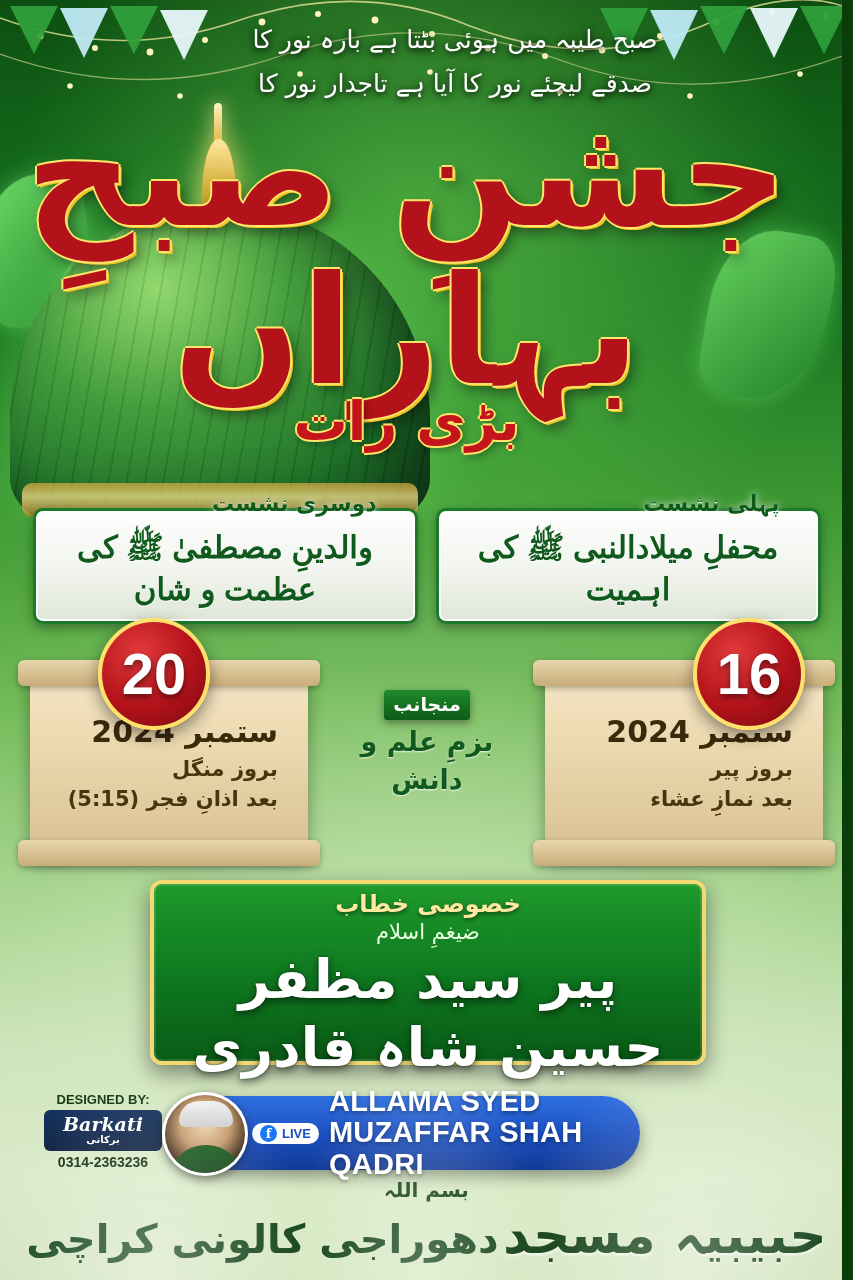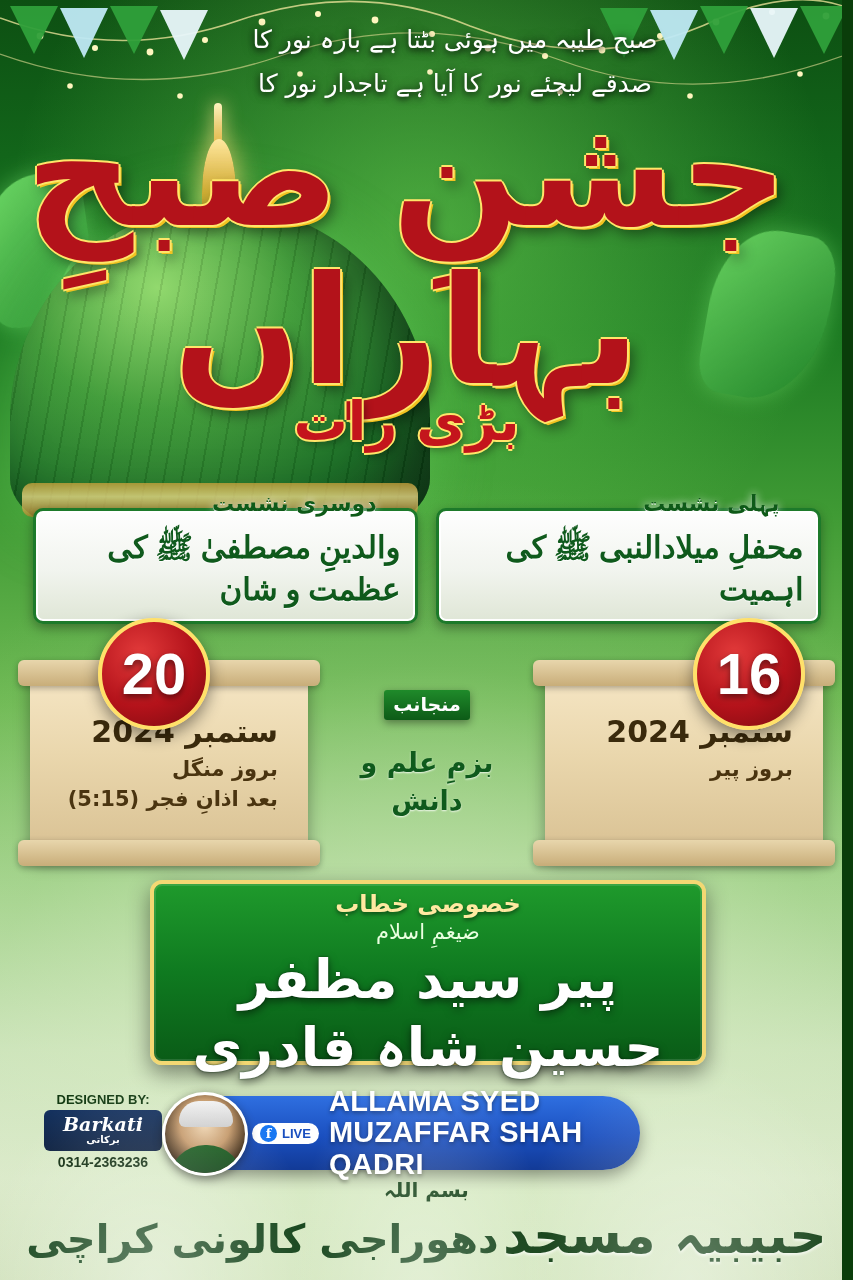--- a/index.html
+++ b/index.html
@@ -149,34 +149,34 @@
   }
   .session {
     position: relative;
     width: 385px;
     min-height: 78px;
     border-radius: 10px;
     background: linear-gradient(180deg, #fefefe 0%, #f1f4ee 55%, #dfe6d6 100%);
     border: 3px solid #1d7a2a;
     box-shadow: 0 4px 12px rgba(0,0,0,.35), inset 0 0 0 2px #ffffff;
     direction: rtl;
-    text-align: right;
+    text-align: center;
     padding: 16px 14px 10px;
   }
   .session .s-label {
     position: absolute;
     top: -20px; right: 38px;
     font-family: "DejaVu Sans", sans-serif;
     font-size: 22px;
     font-weight: bold;
     color: #0e5a18;
     text-shadow: 0 1px 0 #fff, 0 0 8px rgba(255,255,255,.9);
   }
   .session .s-text {
-    font-family: Liberation Serif, serif;
+    font-family: Liberation Sans, sans-serif;
     font-size: 31px;
     font-weight: bold;
     color: #0f5a1c;
     line-height: 1.35;
     text-shadow: 0 1px 1px rgba(255,255,255,.9);
   }
 
   
   .scrolls {
     position: absolute;
@@ -259,21 +259,21 @@
     padding: 3px 9px 5px;
     border-radius: 3px;
     box-shadow: 0 3px 8px rgba(0,0,0,.4);
   }
   .mid-tag .mt-line {
     display: block;
     font-family: "DejaVu Sans", sans-serif;
     font-size: 27px;
     font-weight: bold;
     color: #0f5a1c;
-    margin-top: 24px;
+    margin-top: 3px;
     line-height: 1.4;
     text-shadow: 0 1px 2px rgba(255,255,255,.8);
   }
 
   
   .speaker-panel {
     position: absolute;
     left: 150px; top: 880px;
     width: 556px; height: 185px;
     background: linear-gradient(180deg, #1f9a2c 0%, #0f7a20 50%, #0a5c17 100%);
@@ -520,20 +520,21 @@
       <div class="s-label">دوسری نشست</div>
       <div class="s-text">والدینِ مصطفیٰ ﷺ کی عظمت و شان</div>
     </div>
   </div>
 
   <div class="scrolls">
 
     <div class="scroll right">
       <div class="s-date">ستمبر 2024</div>
       <div class="s-sub">بروز پیر</div>
+      <div class="s-sub">بعد نمازِ عشاء</div>
     </div>
     <div class="badge b-right">16</div>
 
     <div class="scroll left">
       <div class="s-date">ستمبر 2024</div>
       <div class="s-sub">بروز منگل</div>
       <div class="s-sub">بعد اذانِ فجر (5:15)</div>
     </div>
     <div class="badge b-left">20</div>
 

